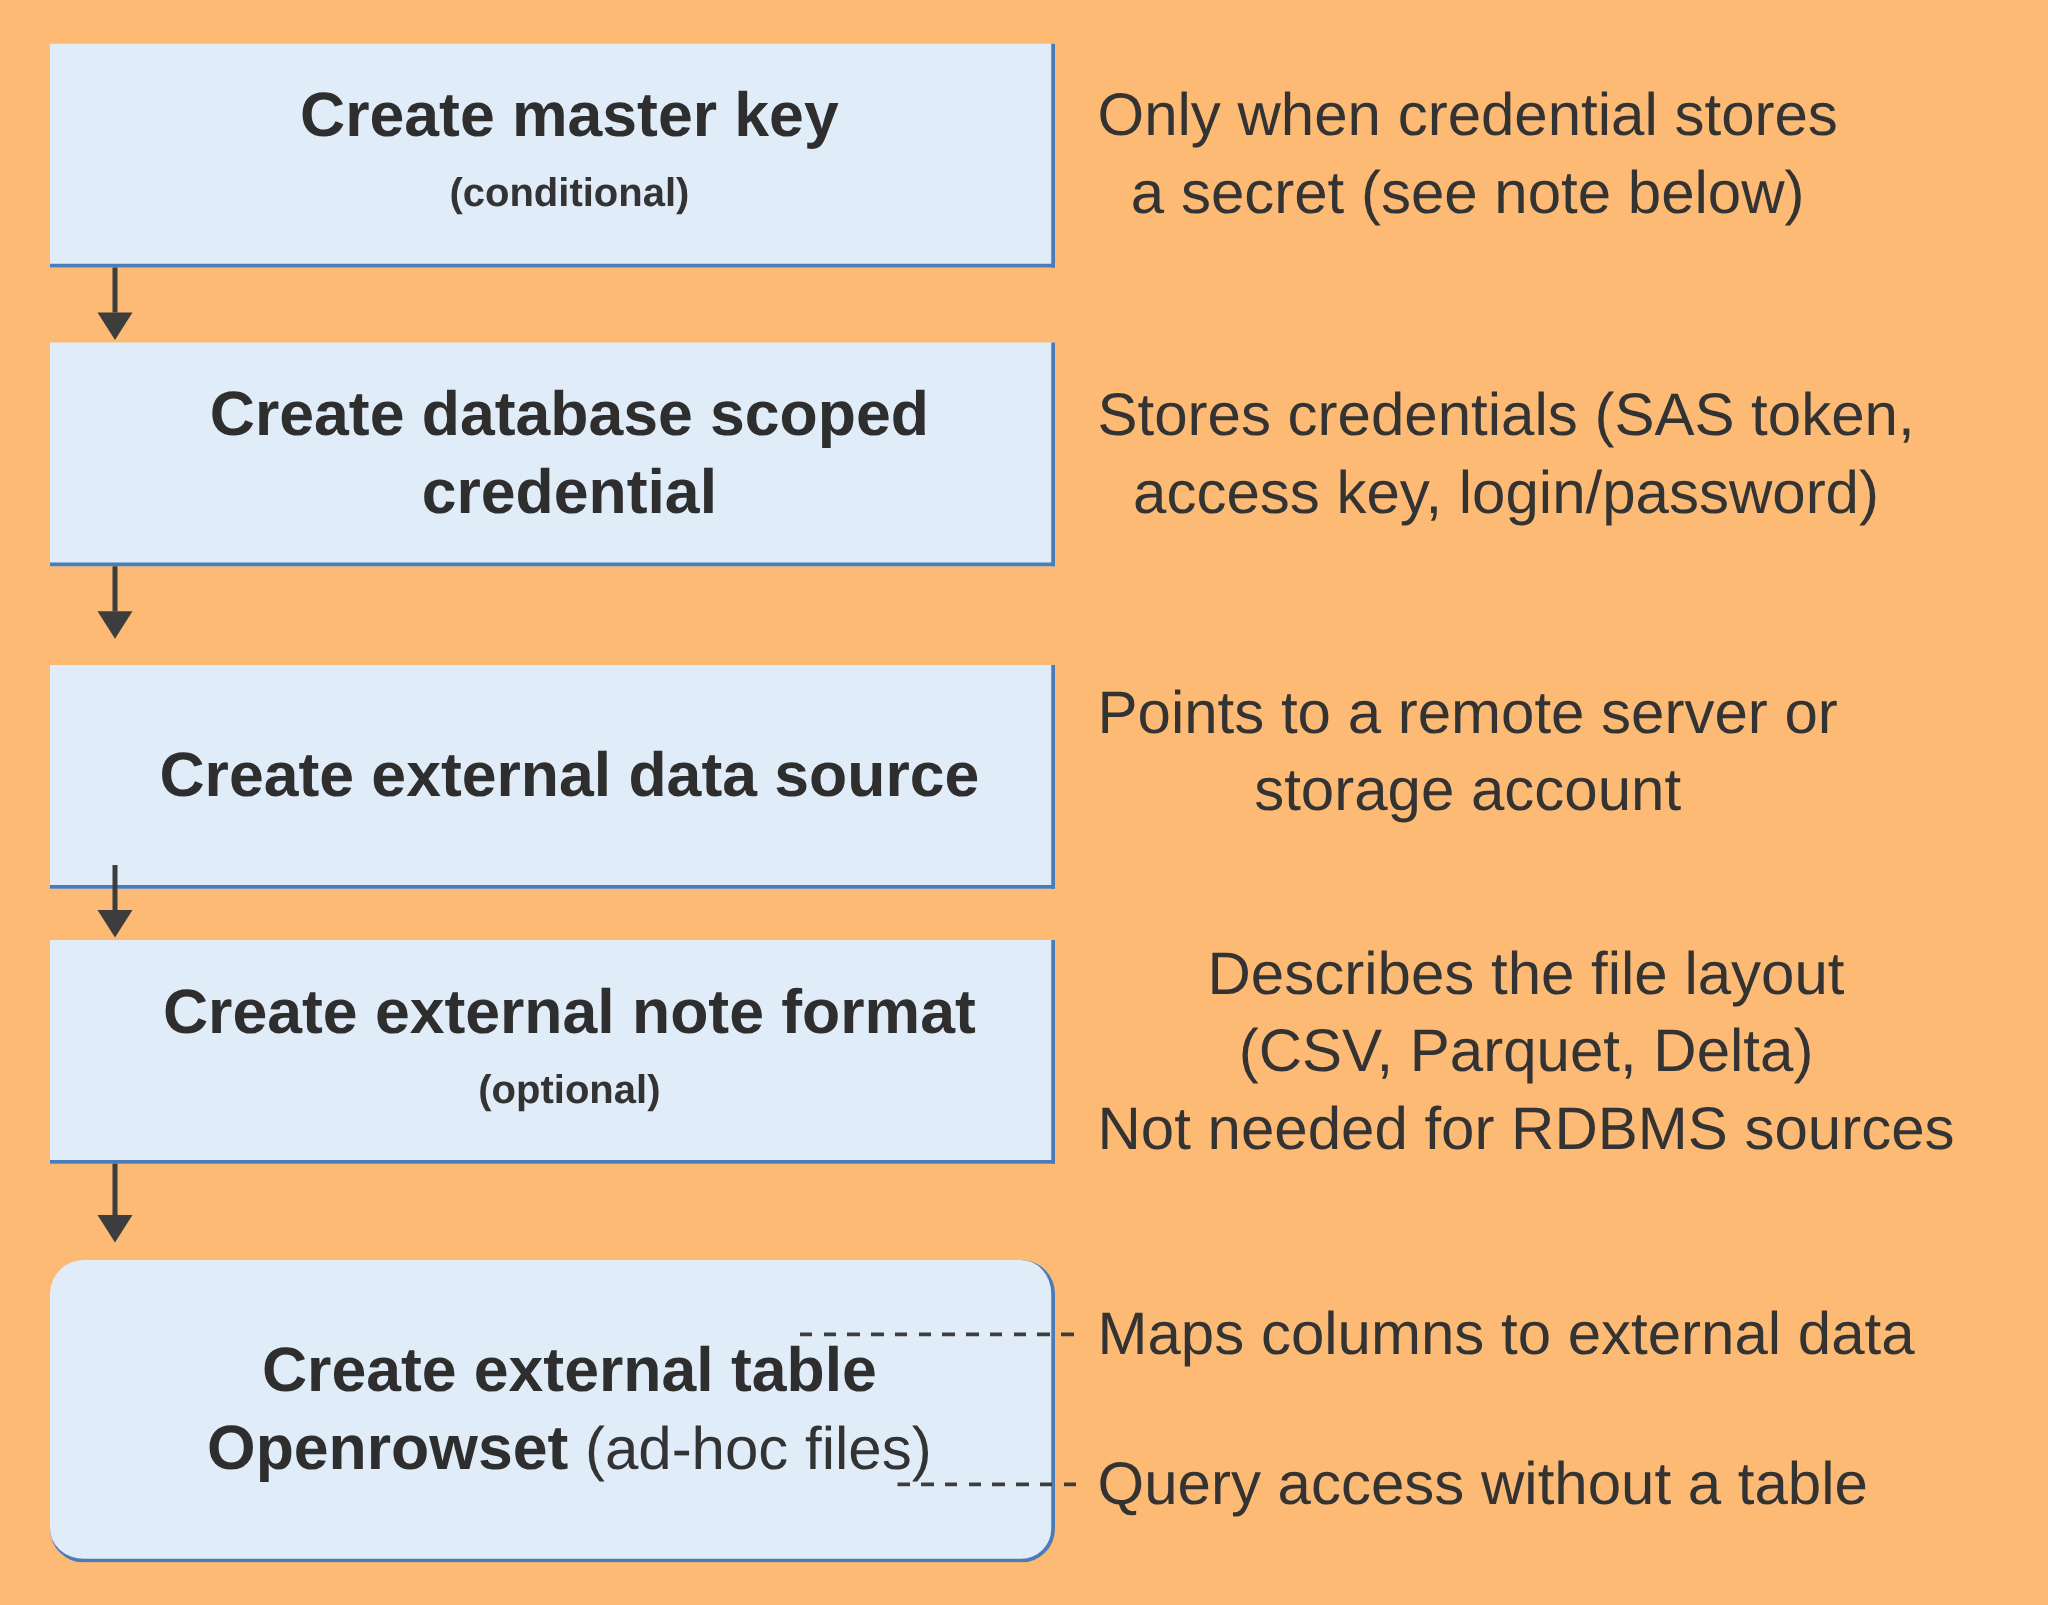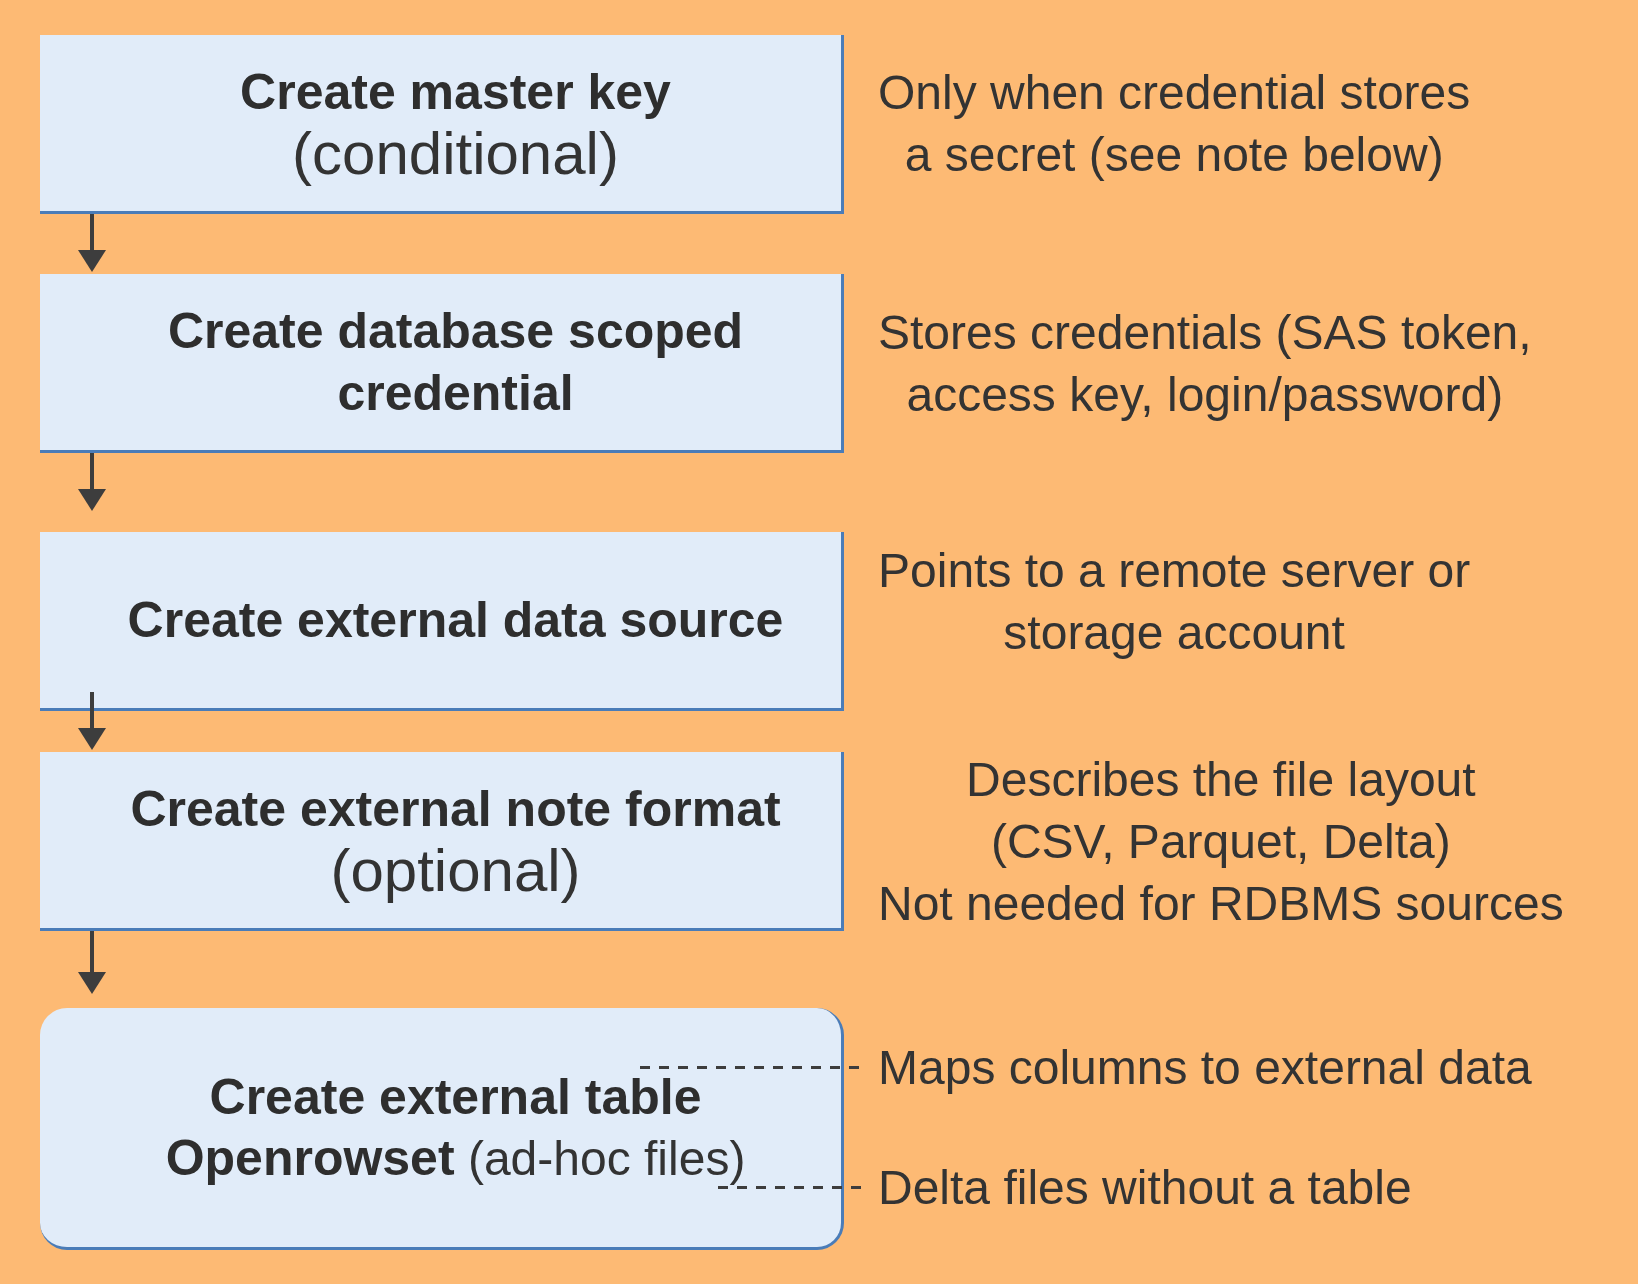--- a/index.html
+++ b/index.html
@@ -40,22 +40,22 @@
   .b5 { top: 1008px; height: 242px; border-radius: 27px; }
 
   .box-title {
     font-size: 50px;
     font-weight: bold;
     line-height: 62px;
     color: var(--title-color, #2e2e2e);
     white-space: pre-line;
   }
   .box-subtitle {
-    font-size: 60px;
-    font-weight: normal;
+    font-size: 32px;
+    font-weight: bold;
     line-height: 62px;
     color: var(--text-color, #333333);
   }
   .final-line {
     font-size: 48px;
     line-height: 60px;
     color: var(--text-color, #333333);
     white-space: pre;
   }
   .final-line .bold { font-weight: bold; font-size: 50px; color: var(--title-color, #2e2e2e); }
@@ -148,15 +148,15 @@
   <div class="note n1">Only when credential stores
 a secret (see note below)</div>
   <div class="note n2">Stores credentials (SAS token,
 access key, login/password)</div>
   <div class="note n3">Points to a remote server or
 storage account</div>
   <div class="note n4">Describes the file layout
 (CSV, Parquet, Delta)
 Not needed for RDBMS sources</div>
   <div class="note n5a">Maps columns to external data</div>
-  <div class="note n5b">Delta files without a table</div>
+  <div class="note n5b">Query access without a table</div>
 
 </div>
 
 </body></html>

